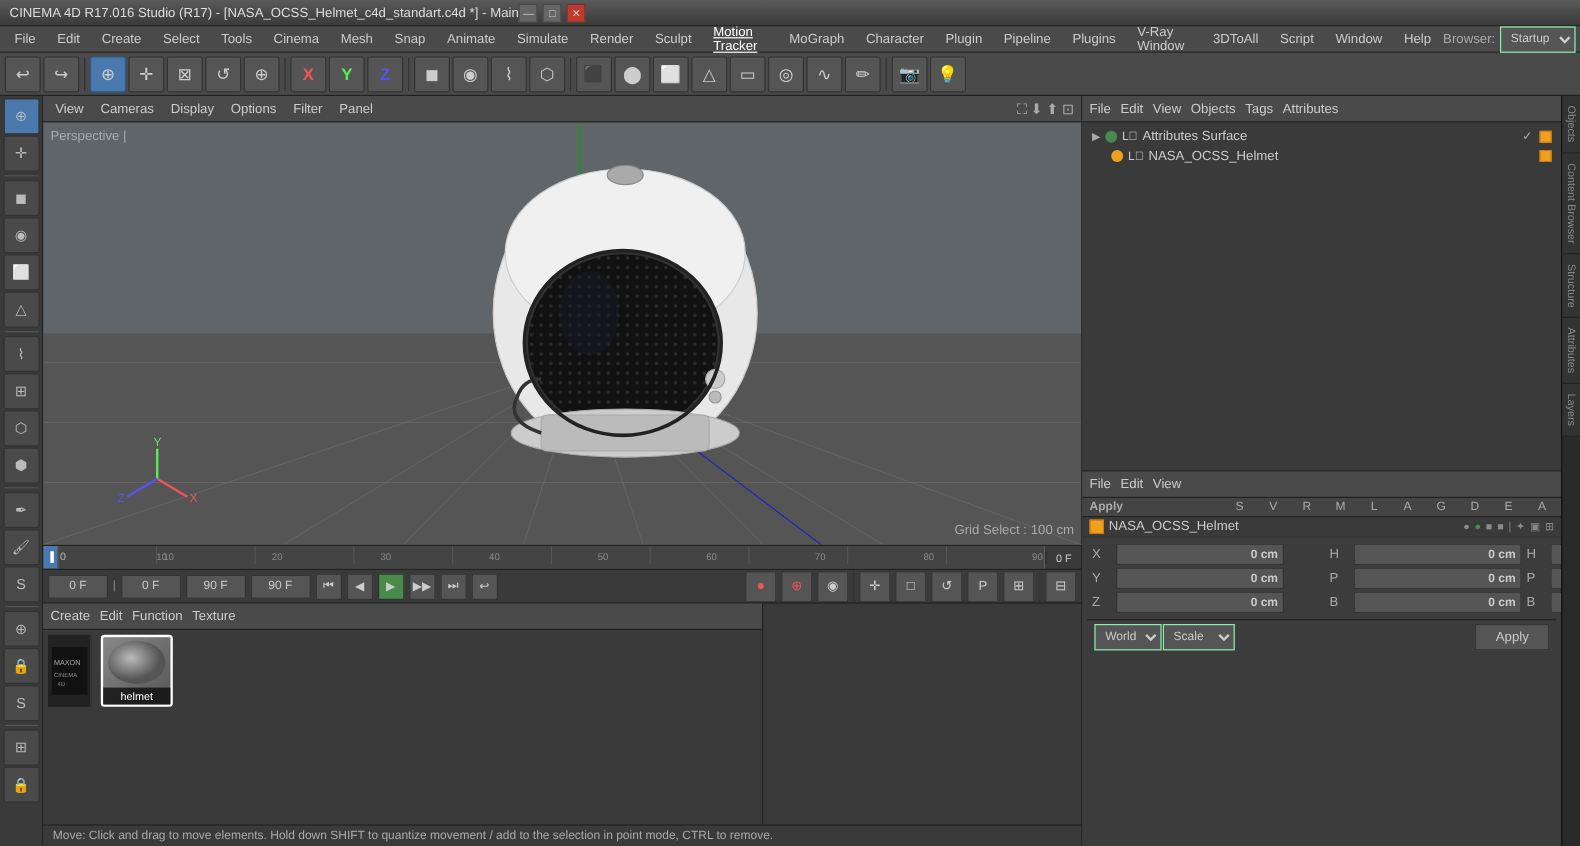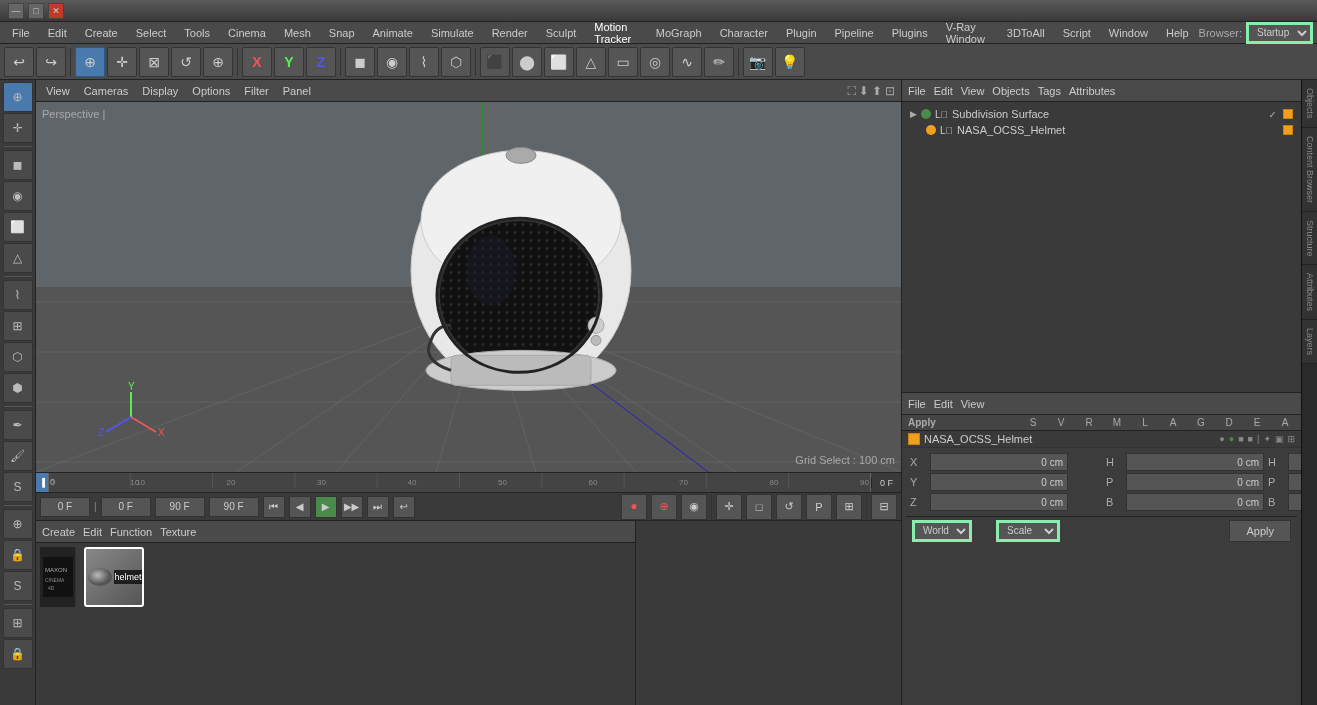--- a/index.html
+++ b/index.html
@@ -45,21 +45,21 @@
       gap: 2px;
       border-bottom: 1px solid #222;
     }
     .menu-item {
       padding: 2px 8px;
       color: #ccc;
       cursor: pointer;
       font-size: 11px;
       border-radius: 2px;
     }
-    .menu-item.active { color: #fff; }
+    .menu-item.active { color: #fff; text-decoration: underline; }
     #layout-selector {
       margin-left: auto;
       display: flex;
       align-items: center;
       gap: 4px;
     }
     #layout-label { color: #aaa; font-size: 11px; }
 
     
     #toolbar {
@@ -321,20 +321,21 @@
     .coord-label { width: 16px; color: #aaa; font-size: 11px; }
     .coord-input {
       flex: 1;
       height: 18px;
       background: #555;
       border: 1px solid #333;
       color: #ccc;
       font-size: 10px;
       text-align: right;
       padding-right: 4px;
+      font-weight: bold;
     }
     .coord-unit { color: #888; font-size: 10px; width: 24px; }
 
     
     #bottom-section {
       height: 185px;
       background: #3a3a3a;
       border-top: 1px solid #222;
       display: flex;
     }
@@ -363,21 +364,21 @@
       align-items: flex-start;
       gap: 8px;
     }
     .mat-swatch {
       width: 60px; height: 60px;
       background: linear-gradient(135deg, #888, #555);
       border: 2px solid #666;
       border-radius: 3px;
       position: relative;
       display: flex;
-      flex-direction: row;
+      flex-direction: column;
       align-items: center;
       justify-content: flex-end;
       cursor: pointer;
     }
     .mat-swatch-label {
       background: rgba(0,0,0,0.7);
       color: #fff;
       font-size: 9px;
       width: 100%;
       text-align: center;
@@ -398,26 +399,26 @@
     }
 
     
     #apply-bar {
       height: 28px;
       background: #3c3c3c;
       border-top: 1px solid #222;
       display: flex;
       align-items: center;
       padding: 0 6px;
-      gap: 24px;
+      gap: 1px;
     }
     .coord-dropdown {
       height: 22px;
       background: #555;
-      border: 3px solid #86efac;
+      border: 1px solid #86efac;
       color: #ccc;
       font-size: 10px;
       padding: 0 4px;
     }
     .apply-btn {
       height: 22px;
       padding: 0 16px;
       background: #555;
       border: 1px solid #333;
       color: #ccc;
@@ -458,20 +459,21 @@
 
     
     .grid-svg {
       position: absolute; top: 0; left: 0; width: 100%; height: 100%;
     }
   </style>
 </head>
 <body>
 
 <div id="title-bar">
+  <span>CINEMA 4D R17.016 Studio (R17) - [NASA_OCSS_Helmet_c4d_standart.c4d *] - Main</span>
   <div id="title-bar-controls">
     <div class="win-btn">—</div>
     <div class="win-btn">□</div>
     <div class="win-btn close">✕</div>
   </div>
 </div>
 
 <div id="menu-bar">
   <span class="menu-item">File</span>
   <span class="menu-item">Edit</span>
@@ -760,40 +762,43 @@
                 </radialGradient>
               </defs>
               <ellipse cx="28" cy="21" rx="24" ry="18" fill="url(#matGrad)"></ellipse>
             </svg>
             <div class="mat-swatch-label">helmet</div>
           </div>
         </div>
       </div>
     </div>
 
+    <div id="status-bar">
+      <span>Move: Click and drag to move elements. Hold down SHIFT to quantize movement / add to the selection in point mode, CTRL to remove.</span>
+    </div>
   </div>
 
   <div id="right-panel" style="width:400px;display:flex;flex-direction:column;border-left:1px solid #222;">
 
     <div id="object-manager" style="flex:1;background:#3a3a3a;display:flex;flex-direction:column;border-bottom:1px solid #222;max-height:360px;">
       <div id="om-header">
         <span class="om-menu">File</span>
         <span class="om-menu">Edit</span>
         <span class="om-menu">View</span>
         <span class="om-menu">Objects</span>
         <span class="om-menu">Tags</span>
         <span class="om-menu">Attributes</span>
       </div>
       <div id="om-content">
 
         <div class="om-row">
           <span style="color:#aaa;font-size:9px;">▶</span>
           <span class="attr-dot" style="background:#4a8a4a;width:10px;height:10px;border-radius:50%;display:inline-block;"></span>
           <span style="font-size:10px;color:#ccc;">L⃝</span>
-          <span class="om-text">Subdivision Surface</span>
+          <span class="om-text">Attributes Surface</span>
           <span style="margin-left:auto;color:#aaa;font-size:10px;">✓</span>
           <div style="width:10px;height:10px;background:#f0a020;border:1px solid #cc8010;display:inline-block;margin-left:2px;"></div>
         </div>
 
         <div class="om-row" style="padding-left:16px;">
           <span style="color:#aaa;font-size:9px;">  </span>
           <span class="attr-dot" style="background:#f0a020;width:10px;height:10px;border-radius:50%;display:inline-block;"></span>
           <span style="font-size:10px;color:#ccc;">L⃝</span>
           <span class="om-text">NASA_OCSS_Helmet</span>
           <div style="width:10px;height:10px;background:#f0a020;border:1px solid #cc8010;display:inline-block;margin-left:auto;"></div>

